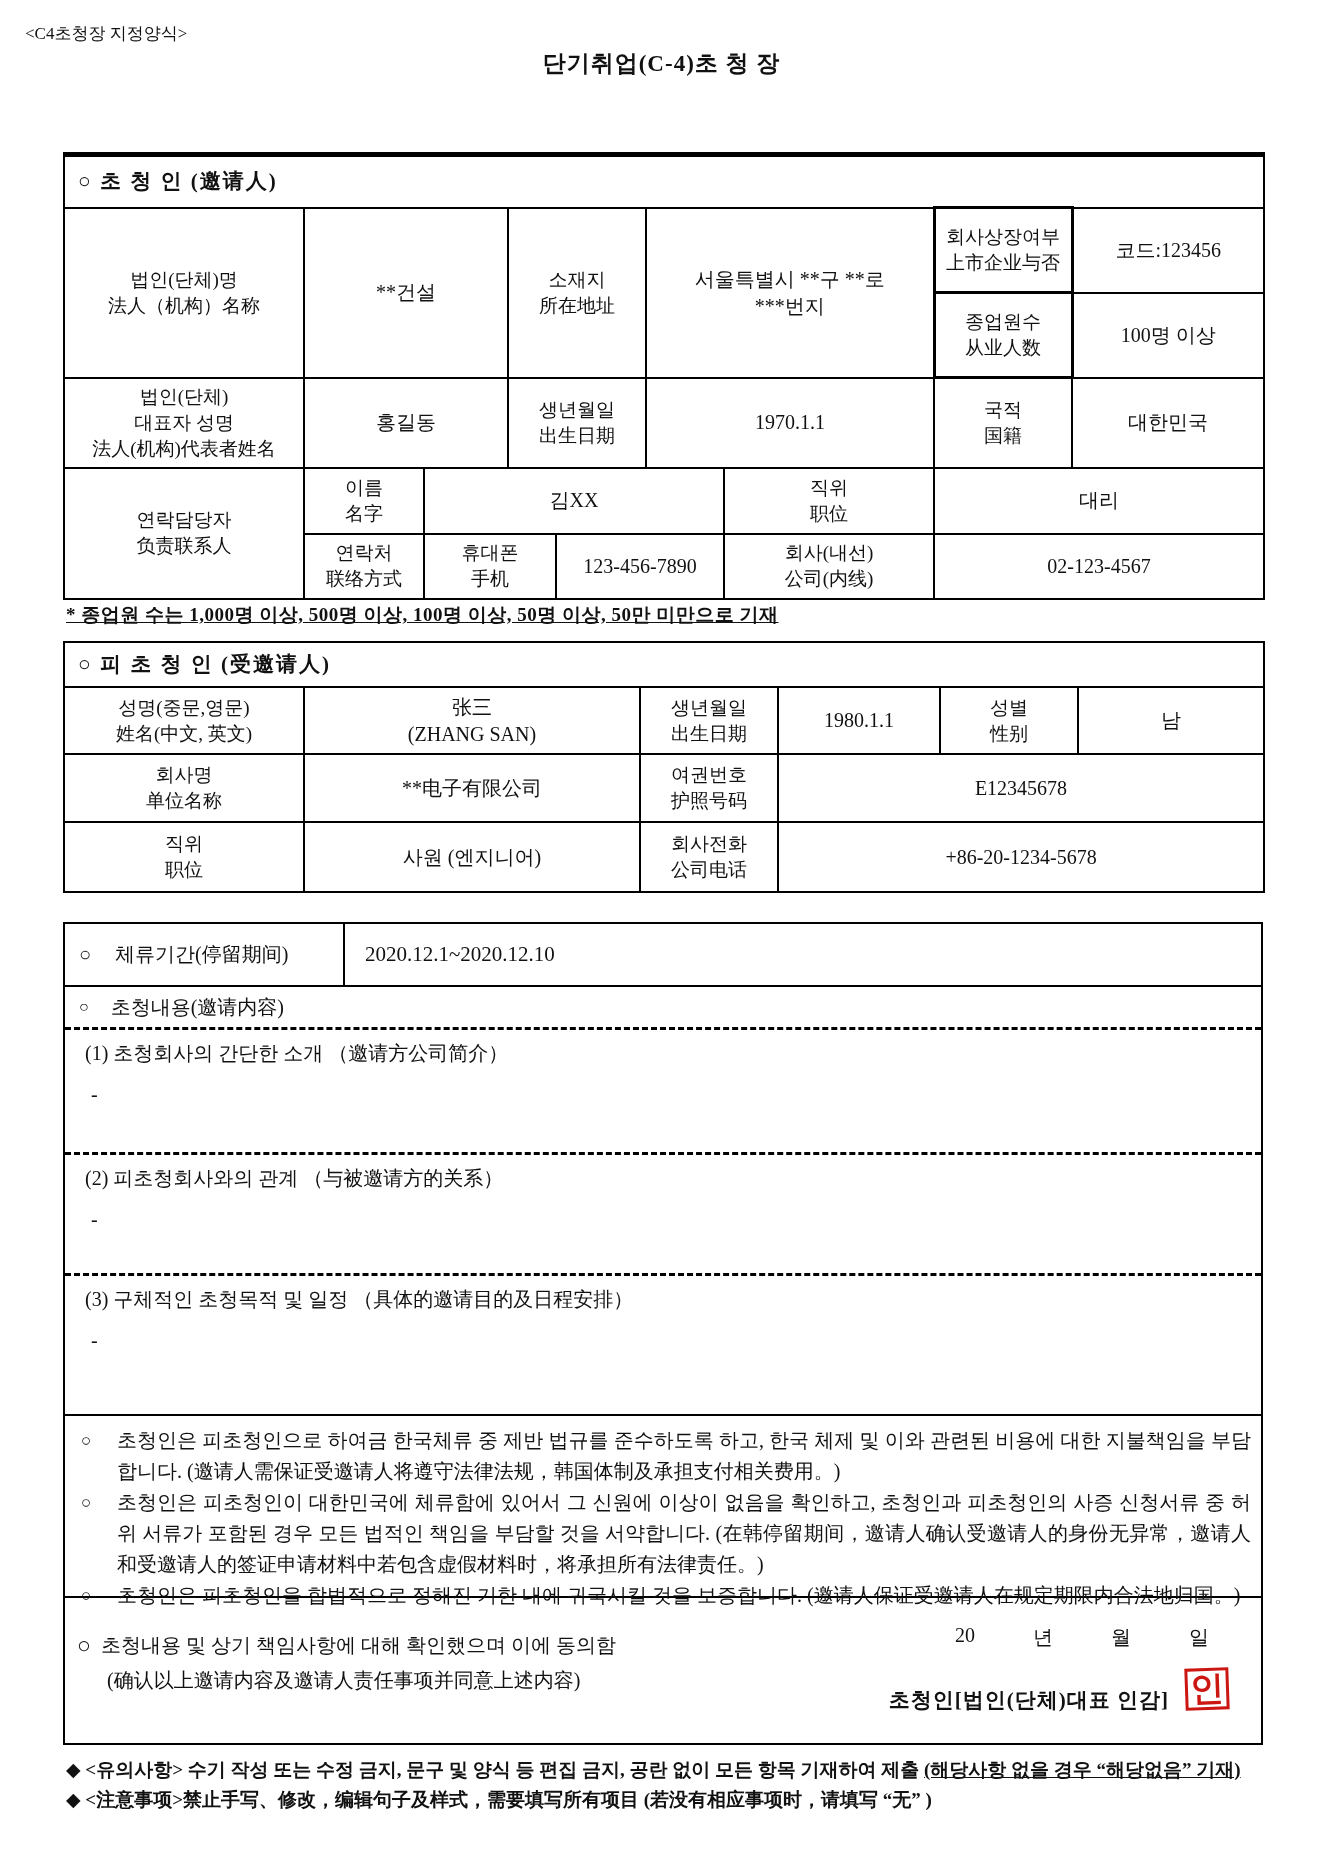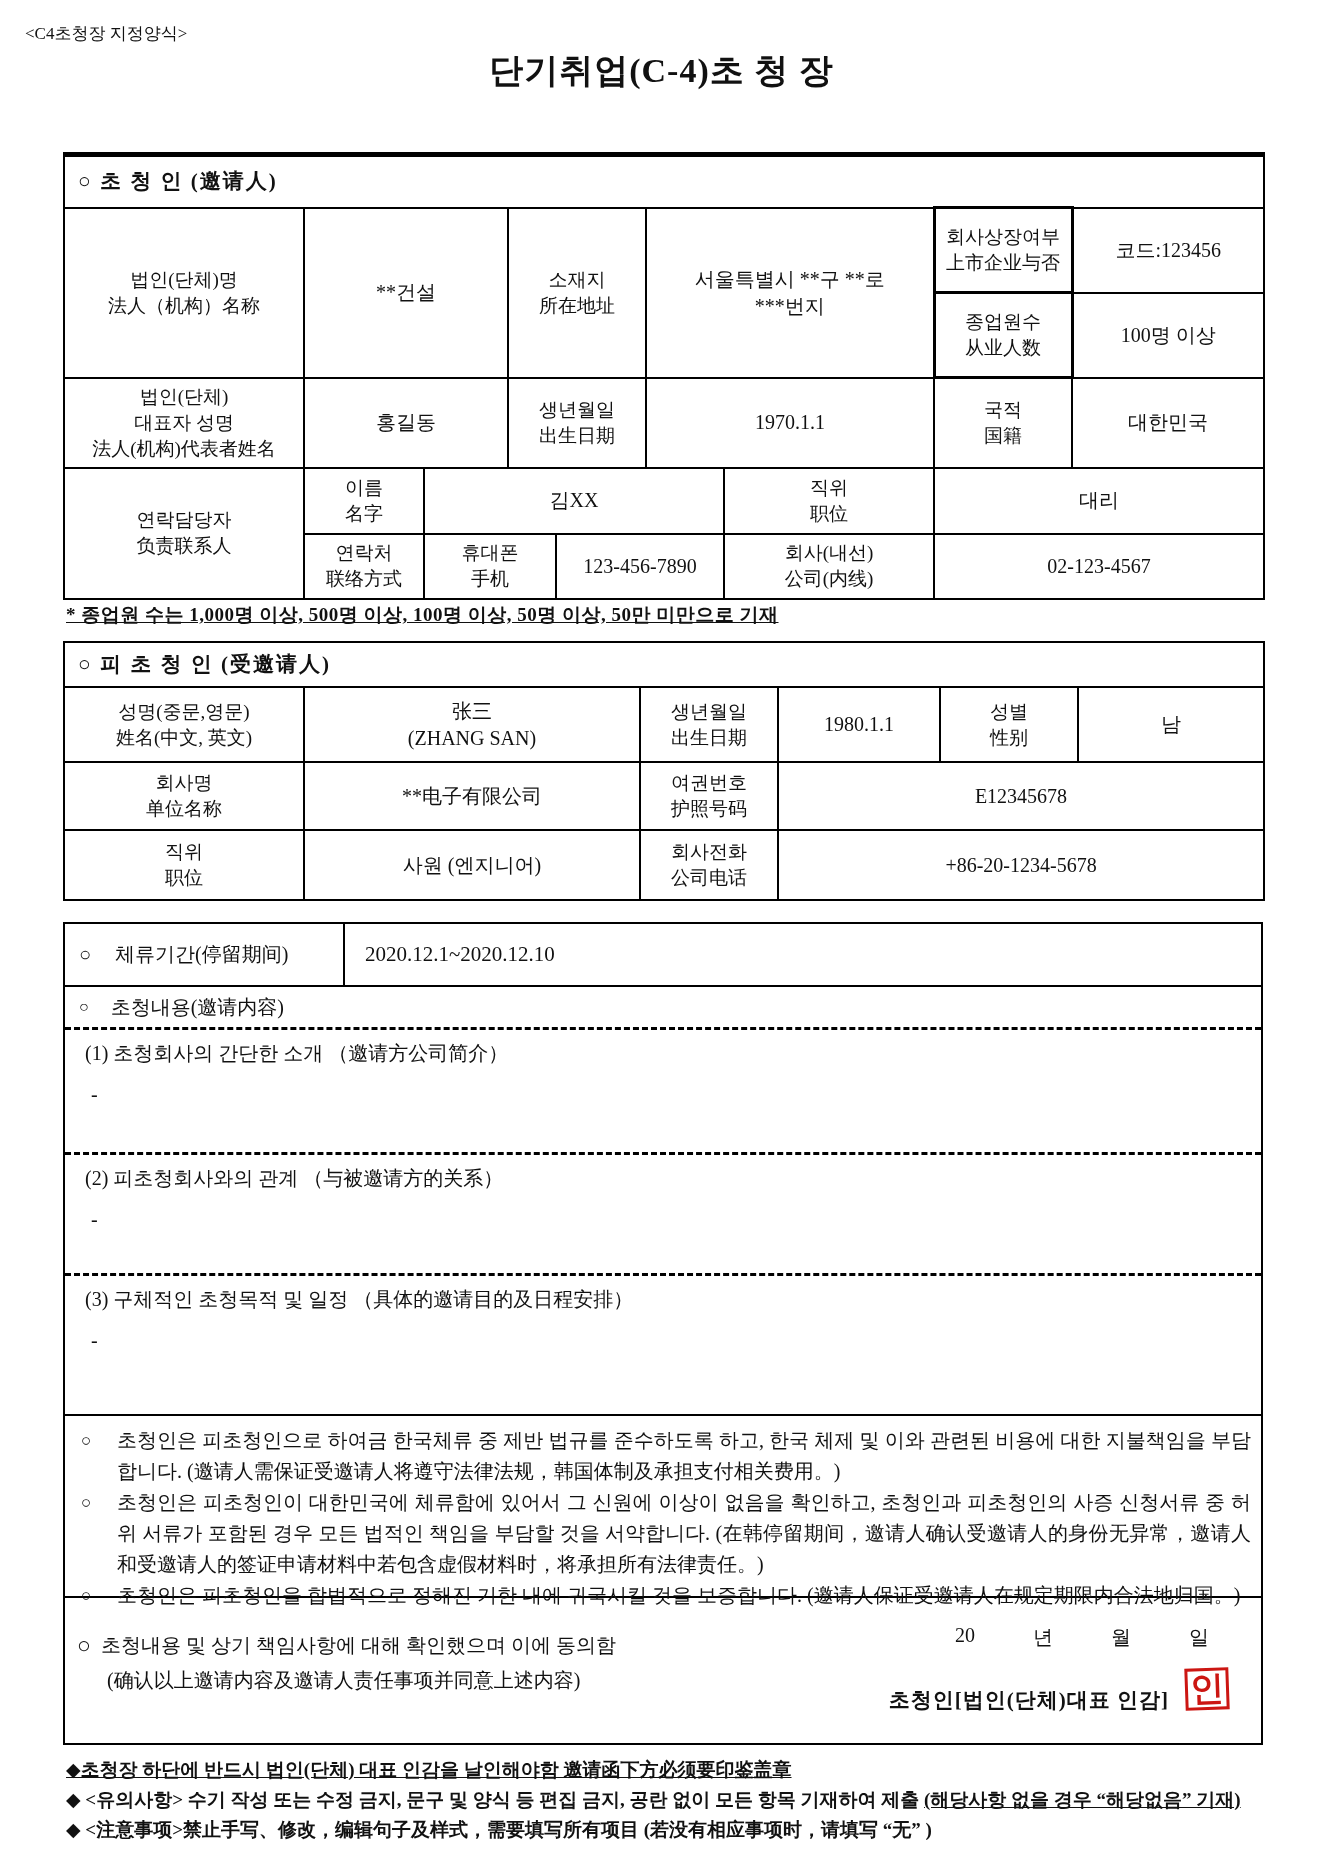--- a/index.html
+++ b/index.html
@@ -9,21 +9,21 @@
     width: 1323px; height: 1871px;
     background: #ffffff;
     color: #111;
     font-family: "Liberation Serif", "DejaVu Serif", serif;
     overflow: hidden;
   }
   .pre { white-space: pre-line; }
 
   #form-tag { position: absolute; left: 25px; top: 22px; font-size: 17px; }
   #doc-title { position: absolute; left: 0; top: 48px; width: 100%; text-align: center;
-               font-size: 34px; font-weight: bold; letter-spacing: 1px; }
+               font-size: 23px; font-weight: bold; letter-spacing: 1px; }
   #doc-subtitle { position: absolute; left: 0; top: 98px; width: 100%; text-align: center;
                   font-size: 25px; font-weight: bold; }
 
   table { border-collapse: collapse; table-layout: fixed; width: 1200px; border-radius: 30px; }
   td { border: 2px solid #000; text-align: center; vertical-align: middle;
        font-size: 20px; line-height: 27px; padding: 2px 4px; overflow: hidden; }
   td.lbl { font-size: 19px; line-height: 26px; }
   td.sec-head { text-align: left; font-weight: bold; font-size: 21px;
                 padding-left: 13px; letter-spacing: 2px; }
   td.thickcell { border: 3px solid #000; }
@@ -163,21 +163,21 @@
         <col style="width:336px">
         <col style="width:138px">
       <col style="width:162px">
         <col style="width:138px">
         <col style="width:186px">
     </colgroup>
     <tbody>
         <tr style="height:45px">
       <td colspan="6" class="sec-head">○  피 초 청 인 (受邀请人)</td>
     </tr>
-    <tr style="height:75px">
+    <tr style="height:67px">
       <td class="lbl pre">성명(중문,영문)
 姓名(中文, 英文)</td>
       <td class="pre">张三
 (ZHANG SAN)</td>
       <td class="lbl pre">생년월일
 出生日期</td>
       <td class="pre">1980.1.1</td>
       <td class="lbl pre">성별
 性别</td>
       <td class="pre">남</td>
@@ -260,20 +260,19 @@
         <span>월</span>
         <span>일</span>
       </div>
       <div id="sign-label">초청인[법인(단체)대표 인감]</div>
       <div id="seal" style="color: rgb(204, 22, 18); border-color: rgb(204, 22, 18);">인</div>
     </div>
 
   </div>
 
   <div id="footnotes">
-    <div class="fline uline">◆초청장 하단에 반드시 법인(단체) 대표 인감을 날인해야함  邀请函下方必须要印鉴盖章</div>
     <div class="fline">
       <span>◆ &lt;유의사항&gt; 수기 작성 또는 수정 금지, 문구 및 양식 등 편집 금지, 공란 없이 모든 항목 기재하여 제출 </span><span class="uline">(해당사항 없을 경우 “해당없음” 기재)</span>
     </div>
     <div class="fline">◆ &lt;注意事项&gt;禁止手写、修改，编辑句子及样式，需要填写所有项目 (若没有相应事项时，请填写 “无” )</div>
   </div>
 
 </div>
 
 </body></html>

